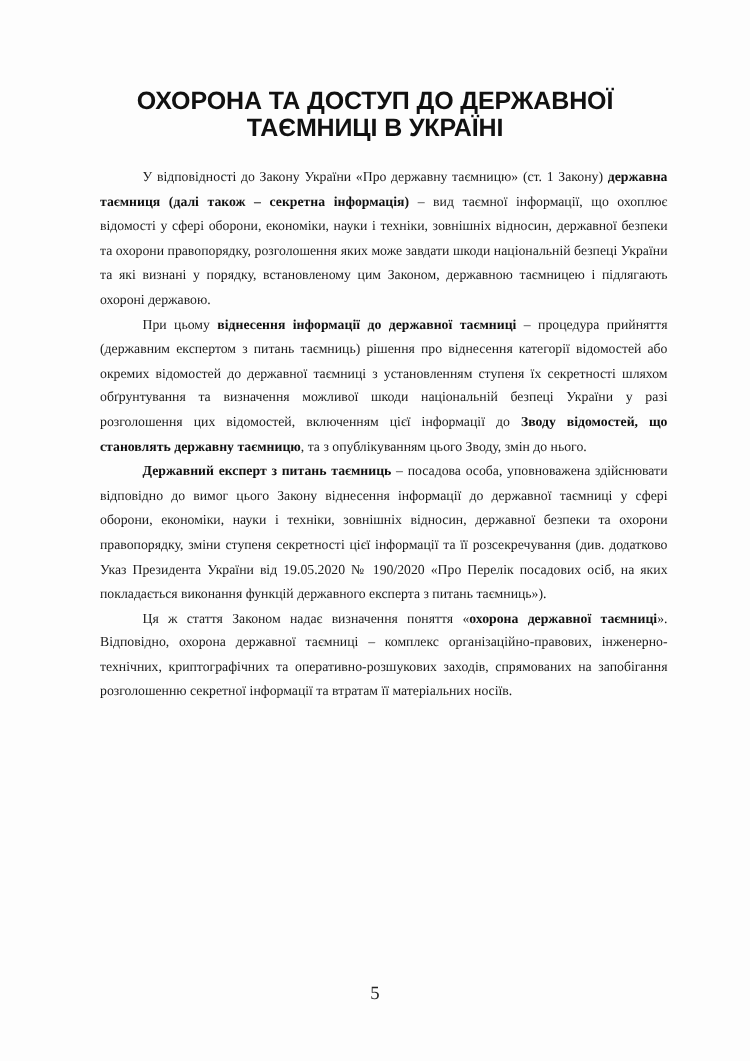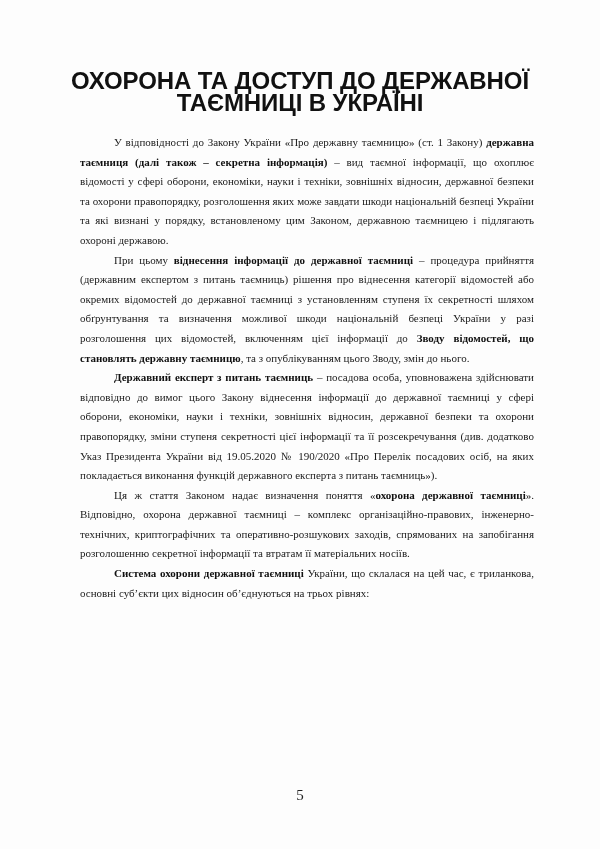--- a/index.html
+++ b/index.html
@@ -1,21 +1,21 @@
 <!DOCTYPE html>
 <html><head>
 <meta charset="utf-8">
 <style>
   html, body { margin: 0; padding: 0; background: #ffffff; }
   body { width: 600px; height: 849px; position: relative; overflow: hidden; }
   .page { position: absolute; left: 0; top: 0; width: 600px; height: 849px; background: #fdfdfd; }
   .title {
     position: absolute; left: 70px; top: 70px; width: 460px;
     font-family: "Liberation Sans", sans-serif; font-weight: bold;
-    font-size: 24px; line-height: 22px; text-align: center; color: #111;
+    font-size: 20px; line-height: 22px; text-align: center; color: #111;
     letter-spacing: -0.1px;
   }
   .body {
     position: absolute; left: 80px; top: 133px; width: 454px;
     font-family: "Liberation Serif", serif; font-size: 11px; line-height: 19.6px;
     color: #1a1a1a; text-align: justify; hyphens: none;
   }
   .body p { margin: 0; text-indent: 34px; }
   .body b { font-weight: bold; color: #111; }
   .page-num {
@@ -35,19 +35,16 @@
     </p>
     <p>
       <span>При цьому </span><b>віднесення інформації до державної таємниці</b><span> – процедура прийняття (державним експертом з питань таємниць) рішення про віднесення категорії відомостей або окремих відомостей до державної таємниці з установленням ступеня їх секретності шляхом обґрунтування та визначення можливої шкоди національній безпеці України у разі розголошення цих відомостей, включенням цієї інформації до </span><b>Зводу відомостей, що становлять державну таємницю</b><span>, та з опублікуванням цього Зводу, змін до нього.</span>
     </p>
     <p>
       <b>Державний експерт з питань таємниць</b><span> – посадова особа, уповноважена здійснювати відповідно до вимог цього Закону віднесення інформації до державної таємниці у сфері оборони, економіки, науки і техніки, зовнішніх відносин, державної безпеки та охорони правопорядку, зміни ступеня секретності цієї інформації та її розсекречування (див. додатково Указ Президента України від 19.05.2020 № 190/2020 «Про Перелік посадових осіб, на яких покладається виконання функцій державного експерта з питань таємниць»).</span>
     </p>
     <p>
       <span>Ця ж стаття Законом надає визначення поняття «</span><b>охорона державної таємниці</b><span>». Відповідно, охорона державної таємниці – комплекс організаційно-правових, інженерно-технічних, криптографічних та оперативно-розшукових заходів, спрямованих на запобігання розголошенню секретної інформації та втратам її матеріальних носіїв.</span>
     </p>
-    <p>
-      <b>Система охорони державної таємниці</b><span> України, що склалася на цей час, є триланкова, основні суб’єкти цих відносин об’єднуються на трьох рівнях:</span>
-    </p>
   </div>
 
   <div class="page-num">5</div>
 </div>
 
 </body></html>

